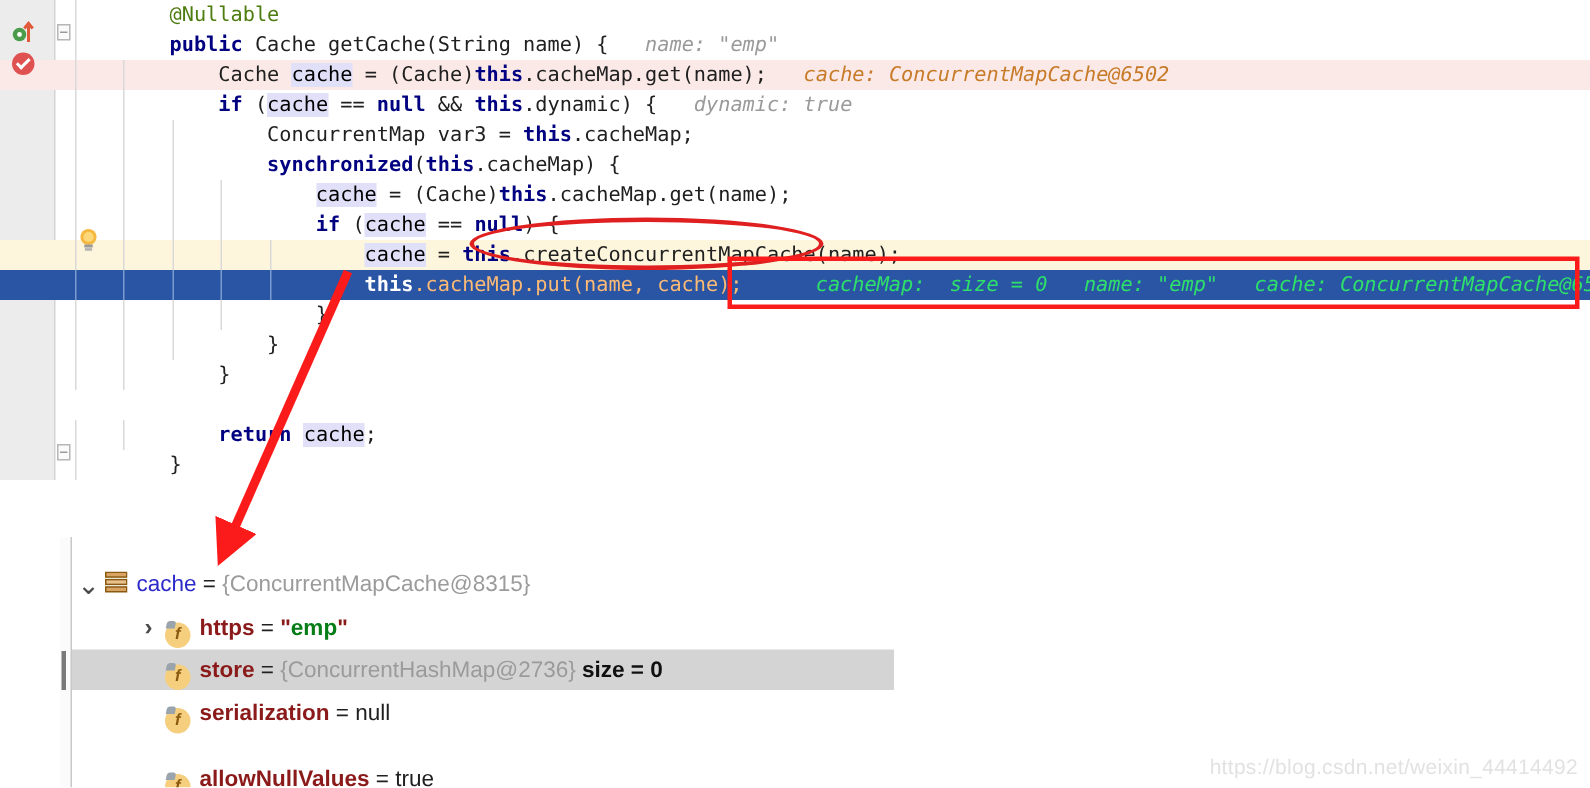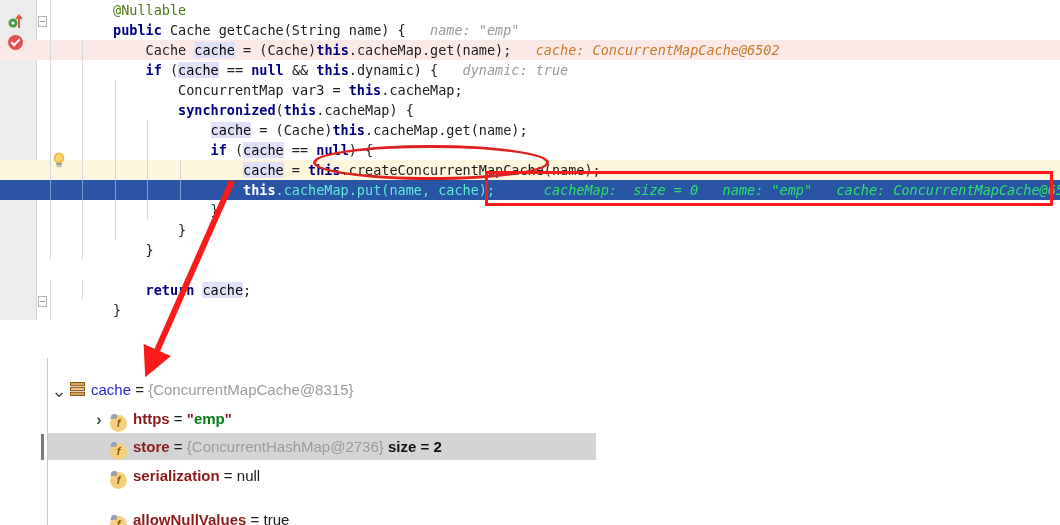--- a/index.html
+++ b/index.html
@@ -70,21 +70,21 @@
   .exec-line .guide { background: #7a9bd0; }
 
   
   .kw   { color: #000080; font-weight: bold; }
   .ident{ color: #202020; }
   .anno { color: #4d7c0f; }
   .hint { color: #9a9a9a; font-style: italic; }
   .hint-orange { color: #c77b29; font-style: italic; }
   .hl   { background: #e0e0f8; }
   .exec-line .kw { color: #ffffff; font-weight: bold; }
-  .exec-line .ident { color: #5eead4; }
+  .exec-line .ident { color: #fdba74; }
 
   
   .debug-inline {
     color: #2ee06a;
     font-style: italic;
     background: #2a55a4;
   }
 
   
   .gut-icon { position: absolute; z-index: 6; }
@@ -287,34 +287,35 @@
     
   </div>
 
   <div id="vars-rows">
       <div class="var-row" style="top: 18px; padding-left: 0px;"><span class="twisty" style="font-size: 18px; line-height: 20px;">⌄</span><span class="ico-stack"><svg width="15" height="15" viewBox="0 0 15 15">
             <rect x="0.5" y="0.5" width="14" height="3.2" fill="#d9a463" stroke="#8a5a10"></rect>
             <rect x="0.5" y="5.4" width="14" height="3.2" fill="#e8c18c" stroke="#8a5a10"></rect>
             <rect x="0.5" y="10.3" width="14" height="3.2" fill="#d9a463" stroke="#8a5a10"></rect>
           </svg></span><span class="v-name-blue">cache</span><span class="v-eq"> = </span><span class="v-ref">{ConcurrentMapCache@8315}</span></div>
       <div class="var-row" style="top: 46.5px; padding-left: 40px;"><span class="twisty" style="font-size: 16px; font-weight: bold;">›</span><span class="ico-field">f</span><span class="v-name-red">https</span><span class="v-eq"> = </span><span class="v-quote">"</span><span class="v-str">emp</span><span class="v-quote">"</span></div>
-      <div class="var-row selected" style="top: 75px; padding-left: 40px;"><span class="twisty"></span><span class="ico-field">f</span><span class="v-name-red">store</span><span class="v-eq"> = </span><span class="v-ref">{ConcurrentHashMap@2736}</span><span class="v-size">  size = 2</span></div>
+      <div class="var-row selected" style="top: 75px; padding-left: 40px;"><span class="twisty"></span><span class="ico-field">f</span><span class="v-name-red">store</span><span class="v-eq"> = </span><span class="v-ref">{ConcurrentHashMap@2736}</span><span class="v-size">  size = 0</span></div>
       <div class="var-row" style="top: 103.5px; padding-left: 40px;"><span class="twisty"></span><span class="ico-field">f</span><span class="v-name-red">serialization</span><span class="v-eq"> = </span><span class="v-plain v-null">null</span></div>
       <div class="var-row" style="top: 148px; padding-left: 40px;"><span class="twisty"></span><span class="ico-field">f</span><span class="v-name-red">allowNullValues</span><span class="v-eq"> = </span><span class="v-plain v-null">true</span></div>
     </div>
 </div>
 
 <div id="annotations">
 
   <div class="ann-ellipse" style="left:313px; top:145px; width:230px; height:29px;"></div>
 
   <div class="ann-rect" style="left:485px; top:171px; width:562px; height:29px;"></div>
 
   <svg style="position:absolute;left:0;top:0;width:1060px;height:525px;">
     <defs>
       <marker id="arrowhead" markerWidth="5" markerHeight="5" refX="2.2" refY="2.5" orient="auto">
         <polygon points="0,0 5,2.5 0,5" fill="#fc1b1b"></polygon>
       </marker>
     </defs>
     <line x1="232" y1="181" x2="152" y2="362" stroke="#fc1b1b" stroke-width="6" marker-end="url(#arrowhead)"></line>
   </svg>
 
+  <div class="watermark">https://blog.csdn.net/weixin_44414492</div>
 </div>
 
 </body></html>

